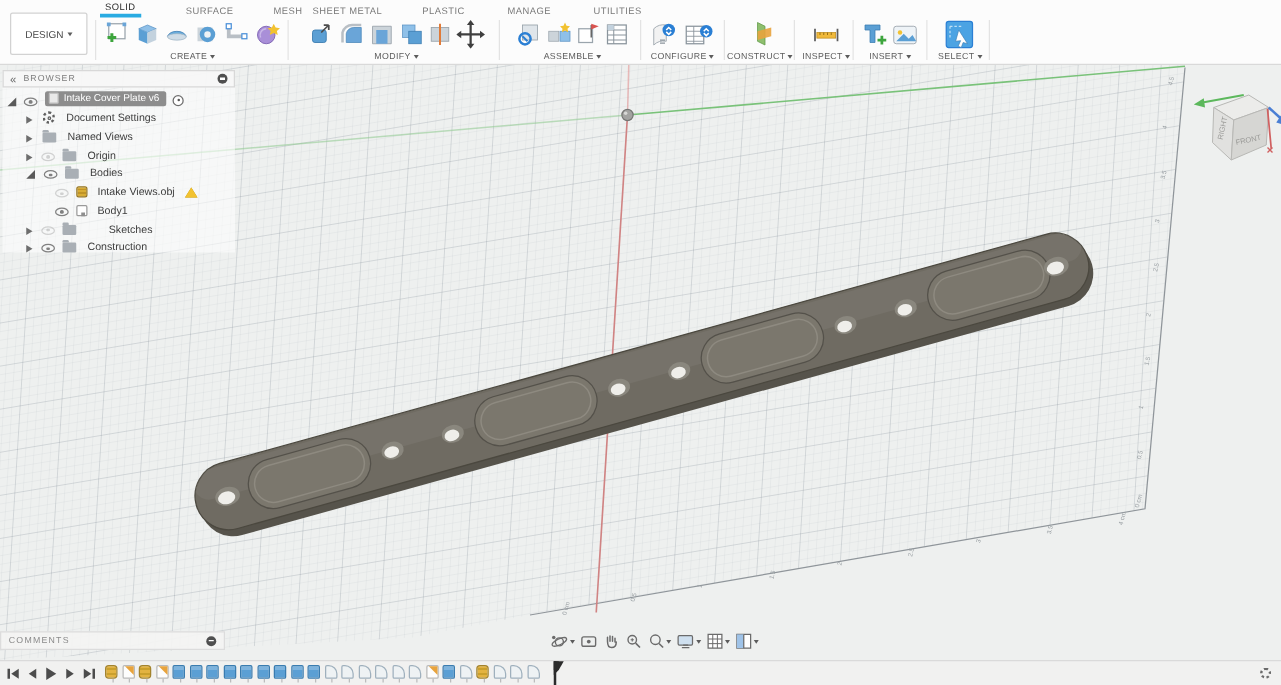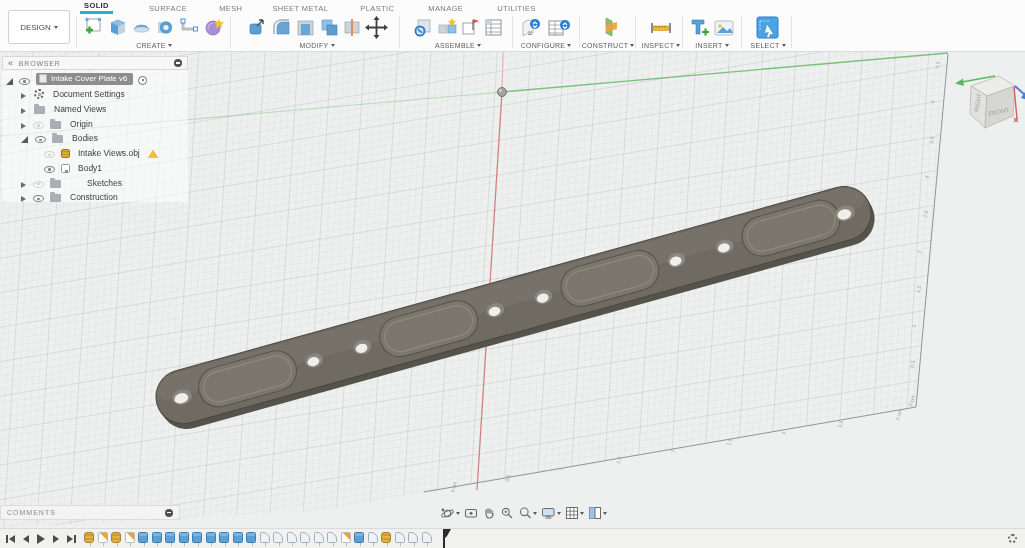--- a/index.html
+++ b/index.html
@@ -2,21 +2,21 @@
 <html><head>
 <meta charset="utf-8">
 <style>
   *{box-sizing:border-box;margin:0;padding:0}
   html,body{width:1025px;height:548px;overflow:hidden;font-family:"Liberation Sans",sans-serif;background:#eef0ef;position:relative}
 
   
   .topbar{position:absolute;top:0;left:0;width:1025px;height:52px;background:#fcfcfc;border-bottom:1px solid #d9d9d9;z-index:40}
   .tabrow{position:absolute;top:0;left:0;right:0;height:14px;display:flex;align-items:flex-end}
   .tab{font-size:7.5px;letter-spacing:.4px;color:#7a7a7a;padding:2px 4px 1px;cursor:default;white-space:nowrap}
-  .tab.active{color:#2b2b2b;border-bottom:3px solid #29abe2;font-weight:bold}
+  .tab.active{color:#2b2b2b;border-bottom:3px solid #29abe2;font-weight:normal}
   .design-box{position:absolute;left:8px;top:10px;width:62px;height:34px;background:#fff;border:1px solid #d2d2d2;border-radius:2px;display:flex;align-items:center;justify-content:center;gap:3px;font-size:8px;color:#4a4a4a}
   .tb-sep{position:absolute;top:16px;height:32px;width:1px;background:#e3e3e3}
   .tb-group{position:absolute;top:14px;height:38px;display:flex;flex-direction:column;align-items:center}
   .tb-icons{height:27px;display:flex;align-items:center;gap:3px}
   .tb-label{font-size:7px;color:#5c5c5c;letter-spacing:.3px;display:flex;align-items:center;gap:2px;margin-top:1px}
   .caret{width:0;height:0;border-left:2.5px solid transparent;border-right:2.5px solid transparent;border-top:3px solid #5c5c5c;display:inline-block}
   .tico{display:block}
 
   
   .viewport{position:absolute;top:52px;left:0;width:1025px;height:496px;background:#eef0ef}
@@ -81,21 +81,21 @@
   svg text{font-family:"Liberation Sans",sans-serif}
 </style>
 </head>
 <body>
 
 <div class="topbar">
   <div class="tabrow">
     <div class="tab active" style="margin-left:80px">SOLID</div>
     <div class="tab" style="margin-left:32px">SURFACE</div>
     <div class="tab" style="margin-left:24px">MESH</div>
-    <div class="tab" style="margin-left:22px">SHEET METAL</div>
+    <div class="tab" style="">SHEET METAL</div>
     <div class="tab" style="margin-left:24px">PLASTIC</div>
     <div class="tab" style="margin-left:26px">MANAGE</div>
     <div class="tab" style="margin-left:26px">UTILITIES</div>
   </div>
 
   <div class="design-box">
     <span>DESIGN</span>
       <span class="caret"></span>
   </div>
 

